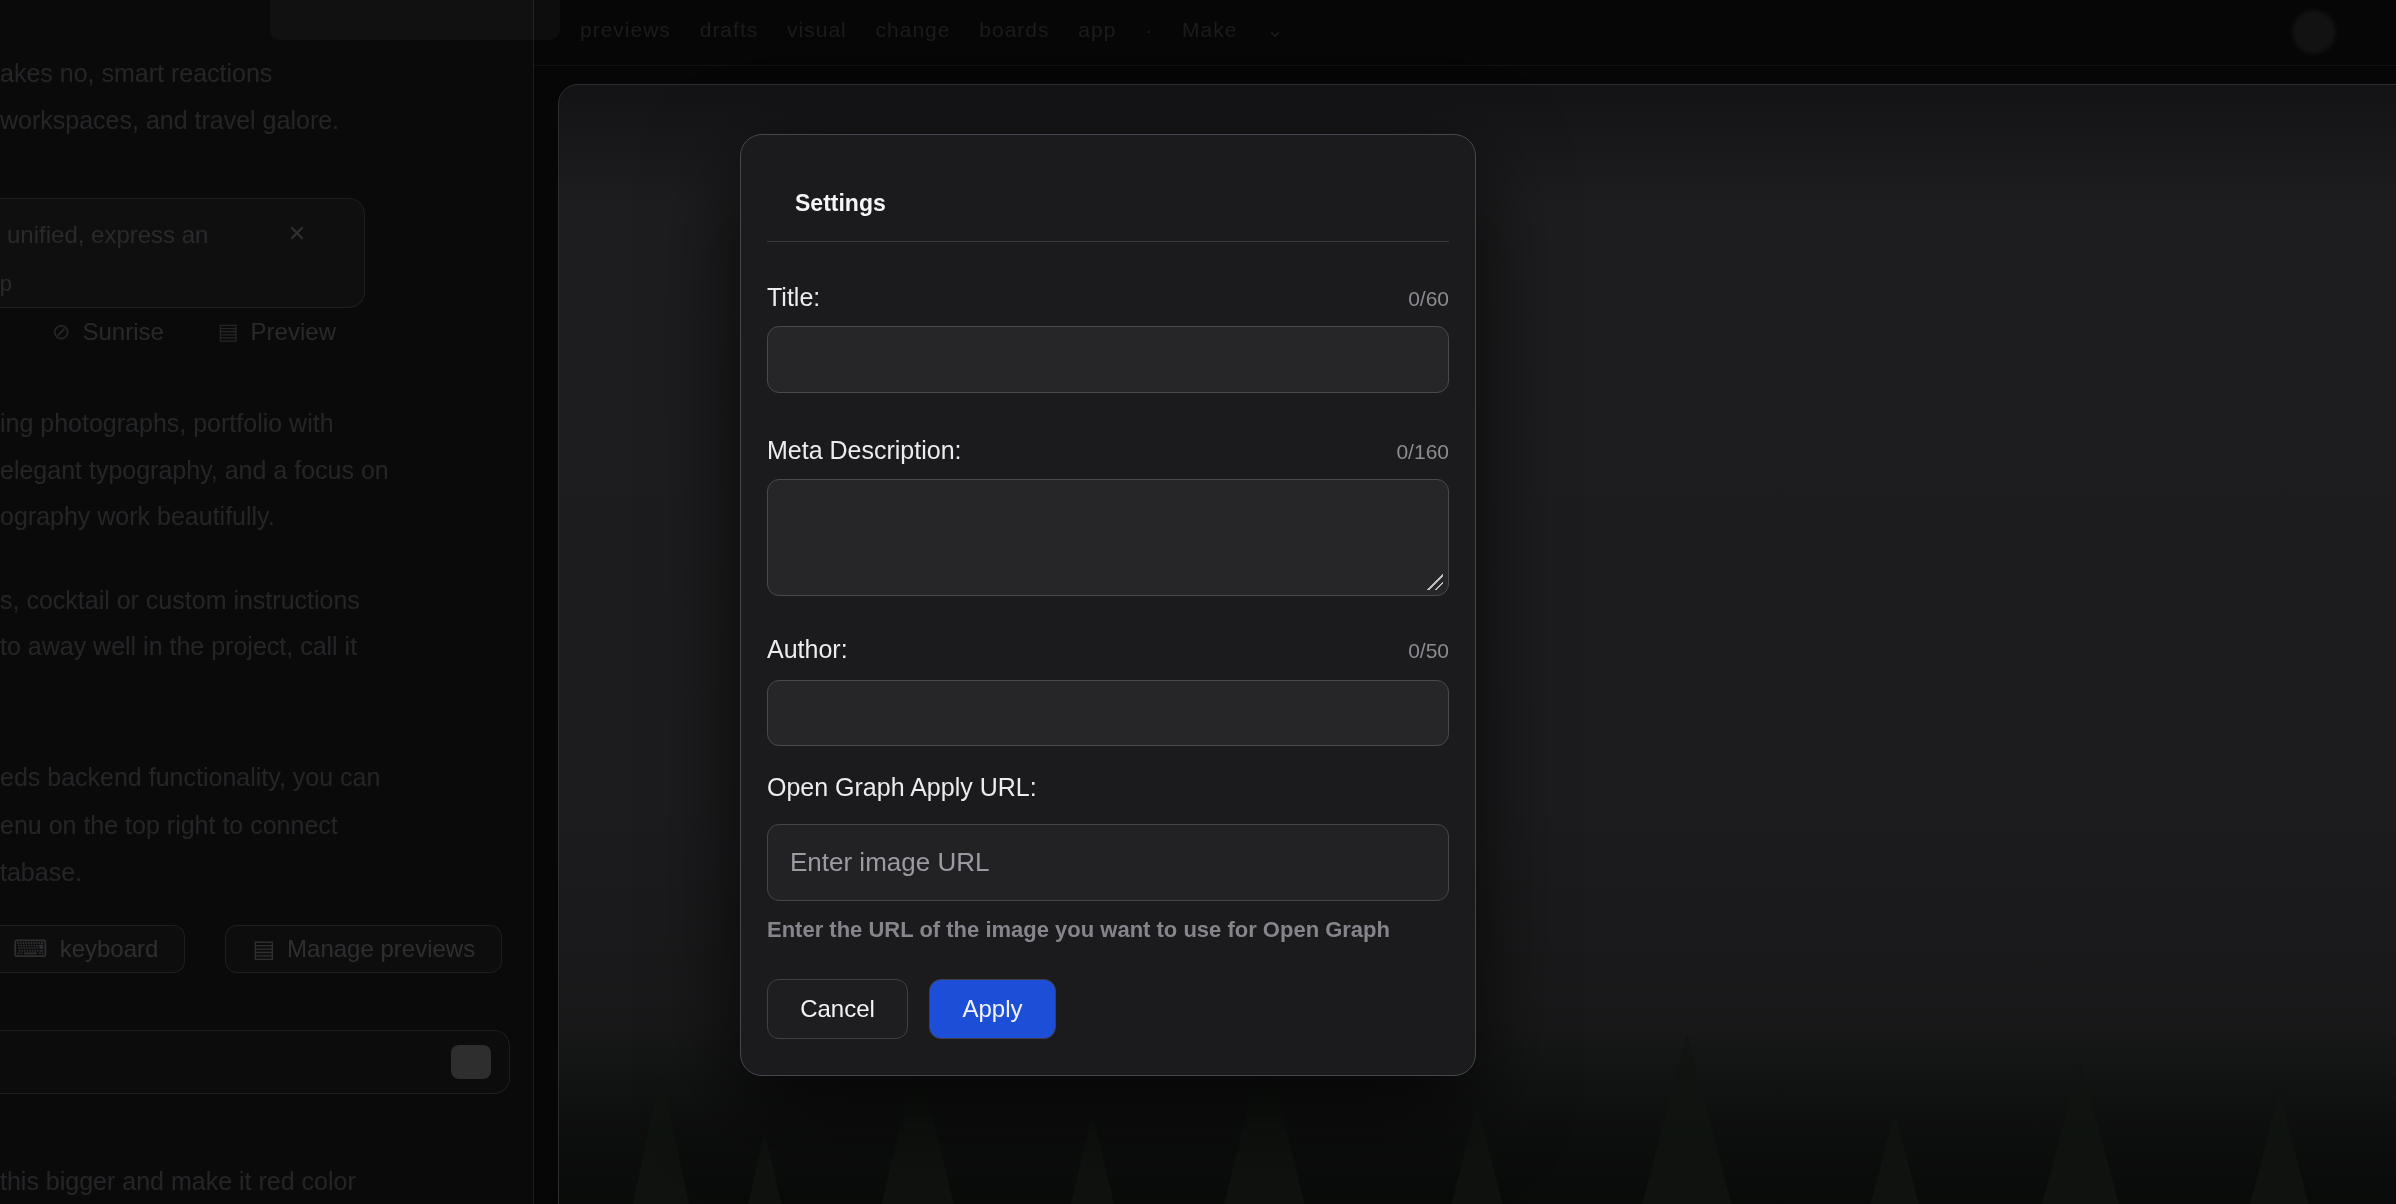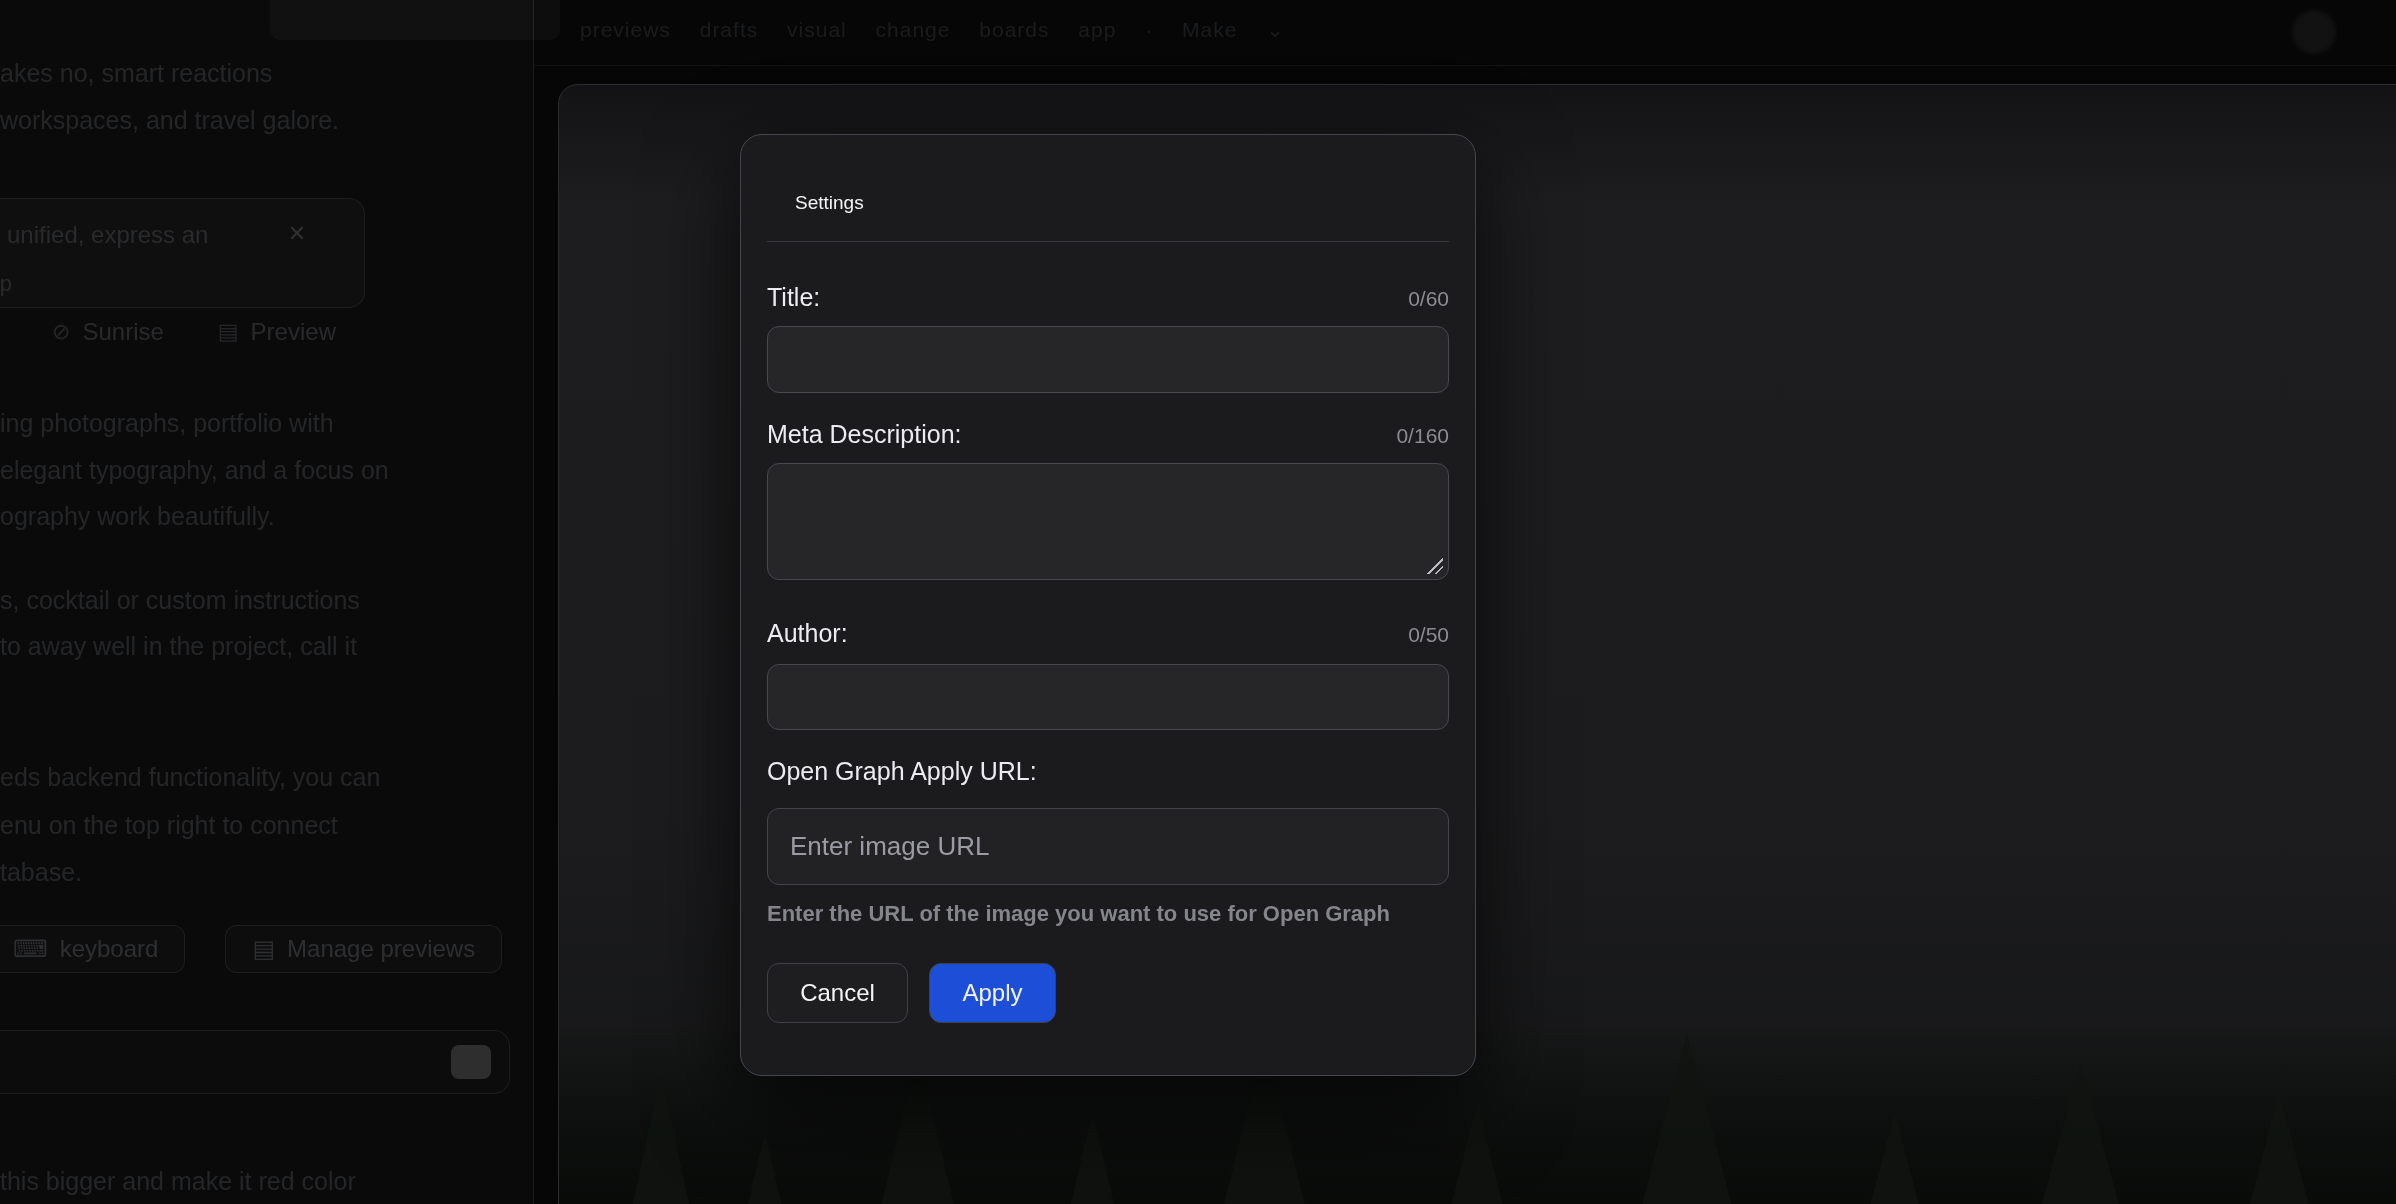--- a/index.html
+++ b/index.html
@@ -113,33 +113,33 @@
   .modal {
     position: absolute; left: 740px; top: 134px; width: 736px; height: 942px;
     background: #1b1b1e;
     border: 1px solid #46474d;
     border-radius: 22px;
     box-shadow: 0 30px 90px rgba(0,0,0,0.75);
     display: flex; flex-direction: column;
   }
   .modal-title {
     margin: 52px 26px 0 54px;
-    font-size: 19px; font-weight: 400; color: #f5f5f7; line-height: 32px;
+    font-size: 23px; font-weight: 700; color: #f5f5f7; line-height: 32px;
   }
   .modal-divider { margin: 22px 26px 0 26px; height: 1px; background: #3a3a3e; }
   .modal-body { padding: 0 26px; display: flex; flex-direction: column; flex: 1; }
 
   .field-row {
     display: flex; justify-content: space-between; align-items: baseline;
   }
   .field-label { font-size: 25px; color: #ececf0; line-height: 30px; }
   .field-counter { font-size: 21px; color: #8b8b91; }
 
   .row-title   { margin-top: 40px; }
-  .row-meta    { margin-top: 26px; }
+  .row-meta    { margin-top: 42px; }
   .row-author  { margin-top: 38px; }
   .row-og      { margin-top: 26px; }
 
   .text-input {
     margin-top: 14px; width: 100%;
     background: #262629; border: 1px solid #48494f; border-radius: 12px;
     color: #f0f0f2; font-size: 26px; font-family: "Liberation Sans", sans-serif;
     padding: 0 22px; outline: none;
   }
   .input-title  { height: 67px; }

